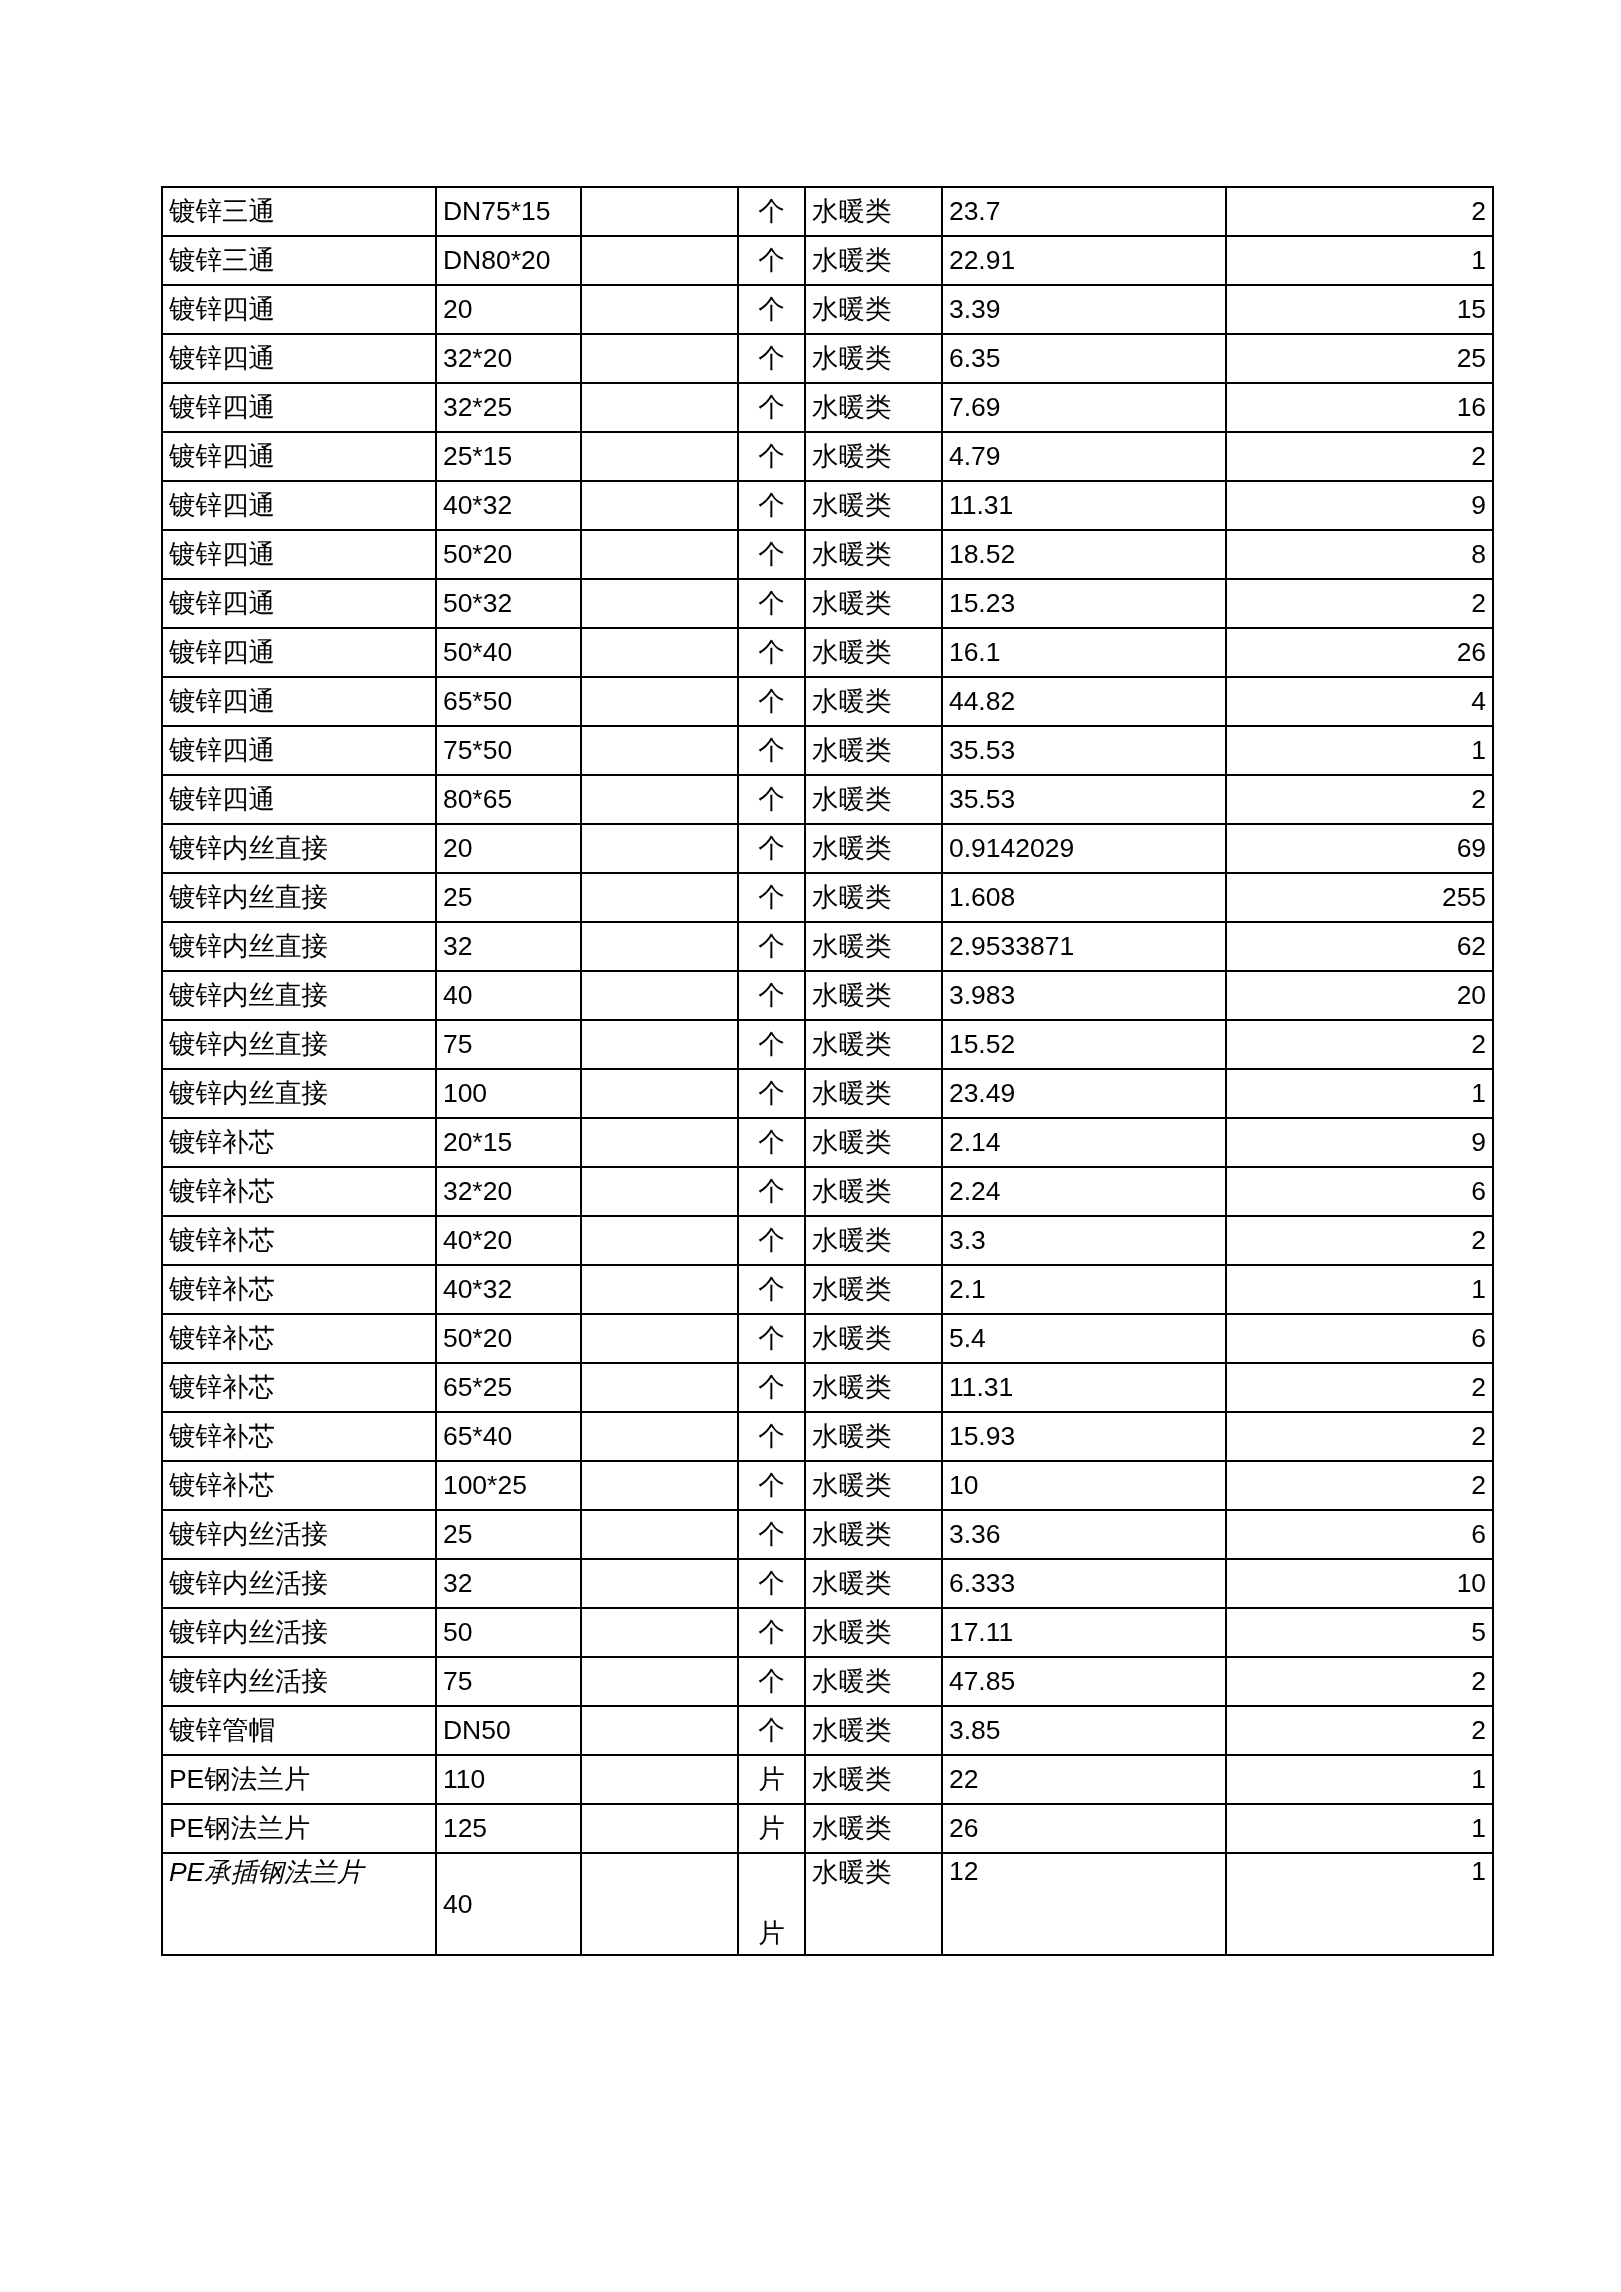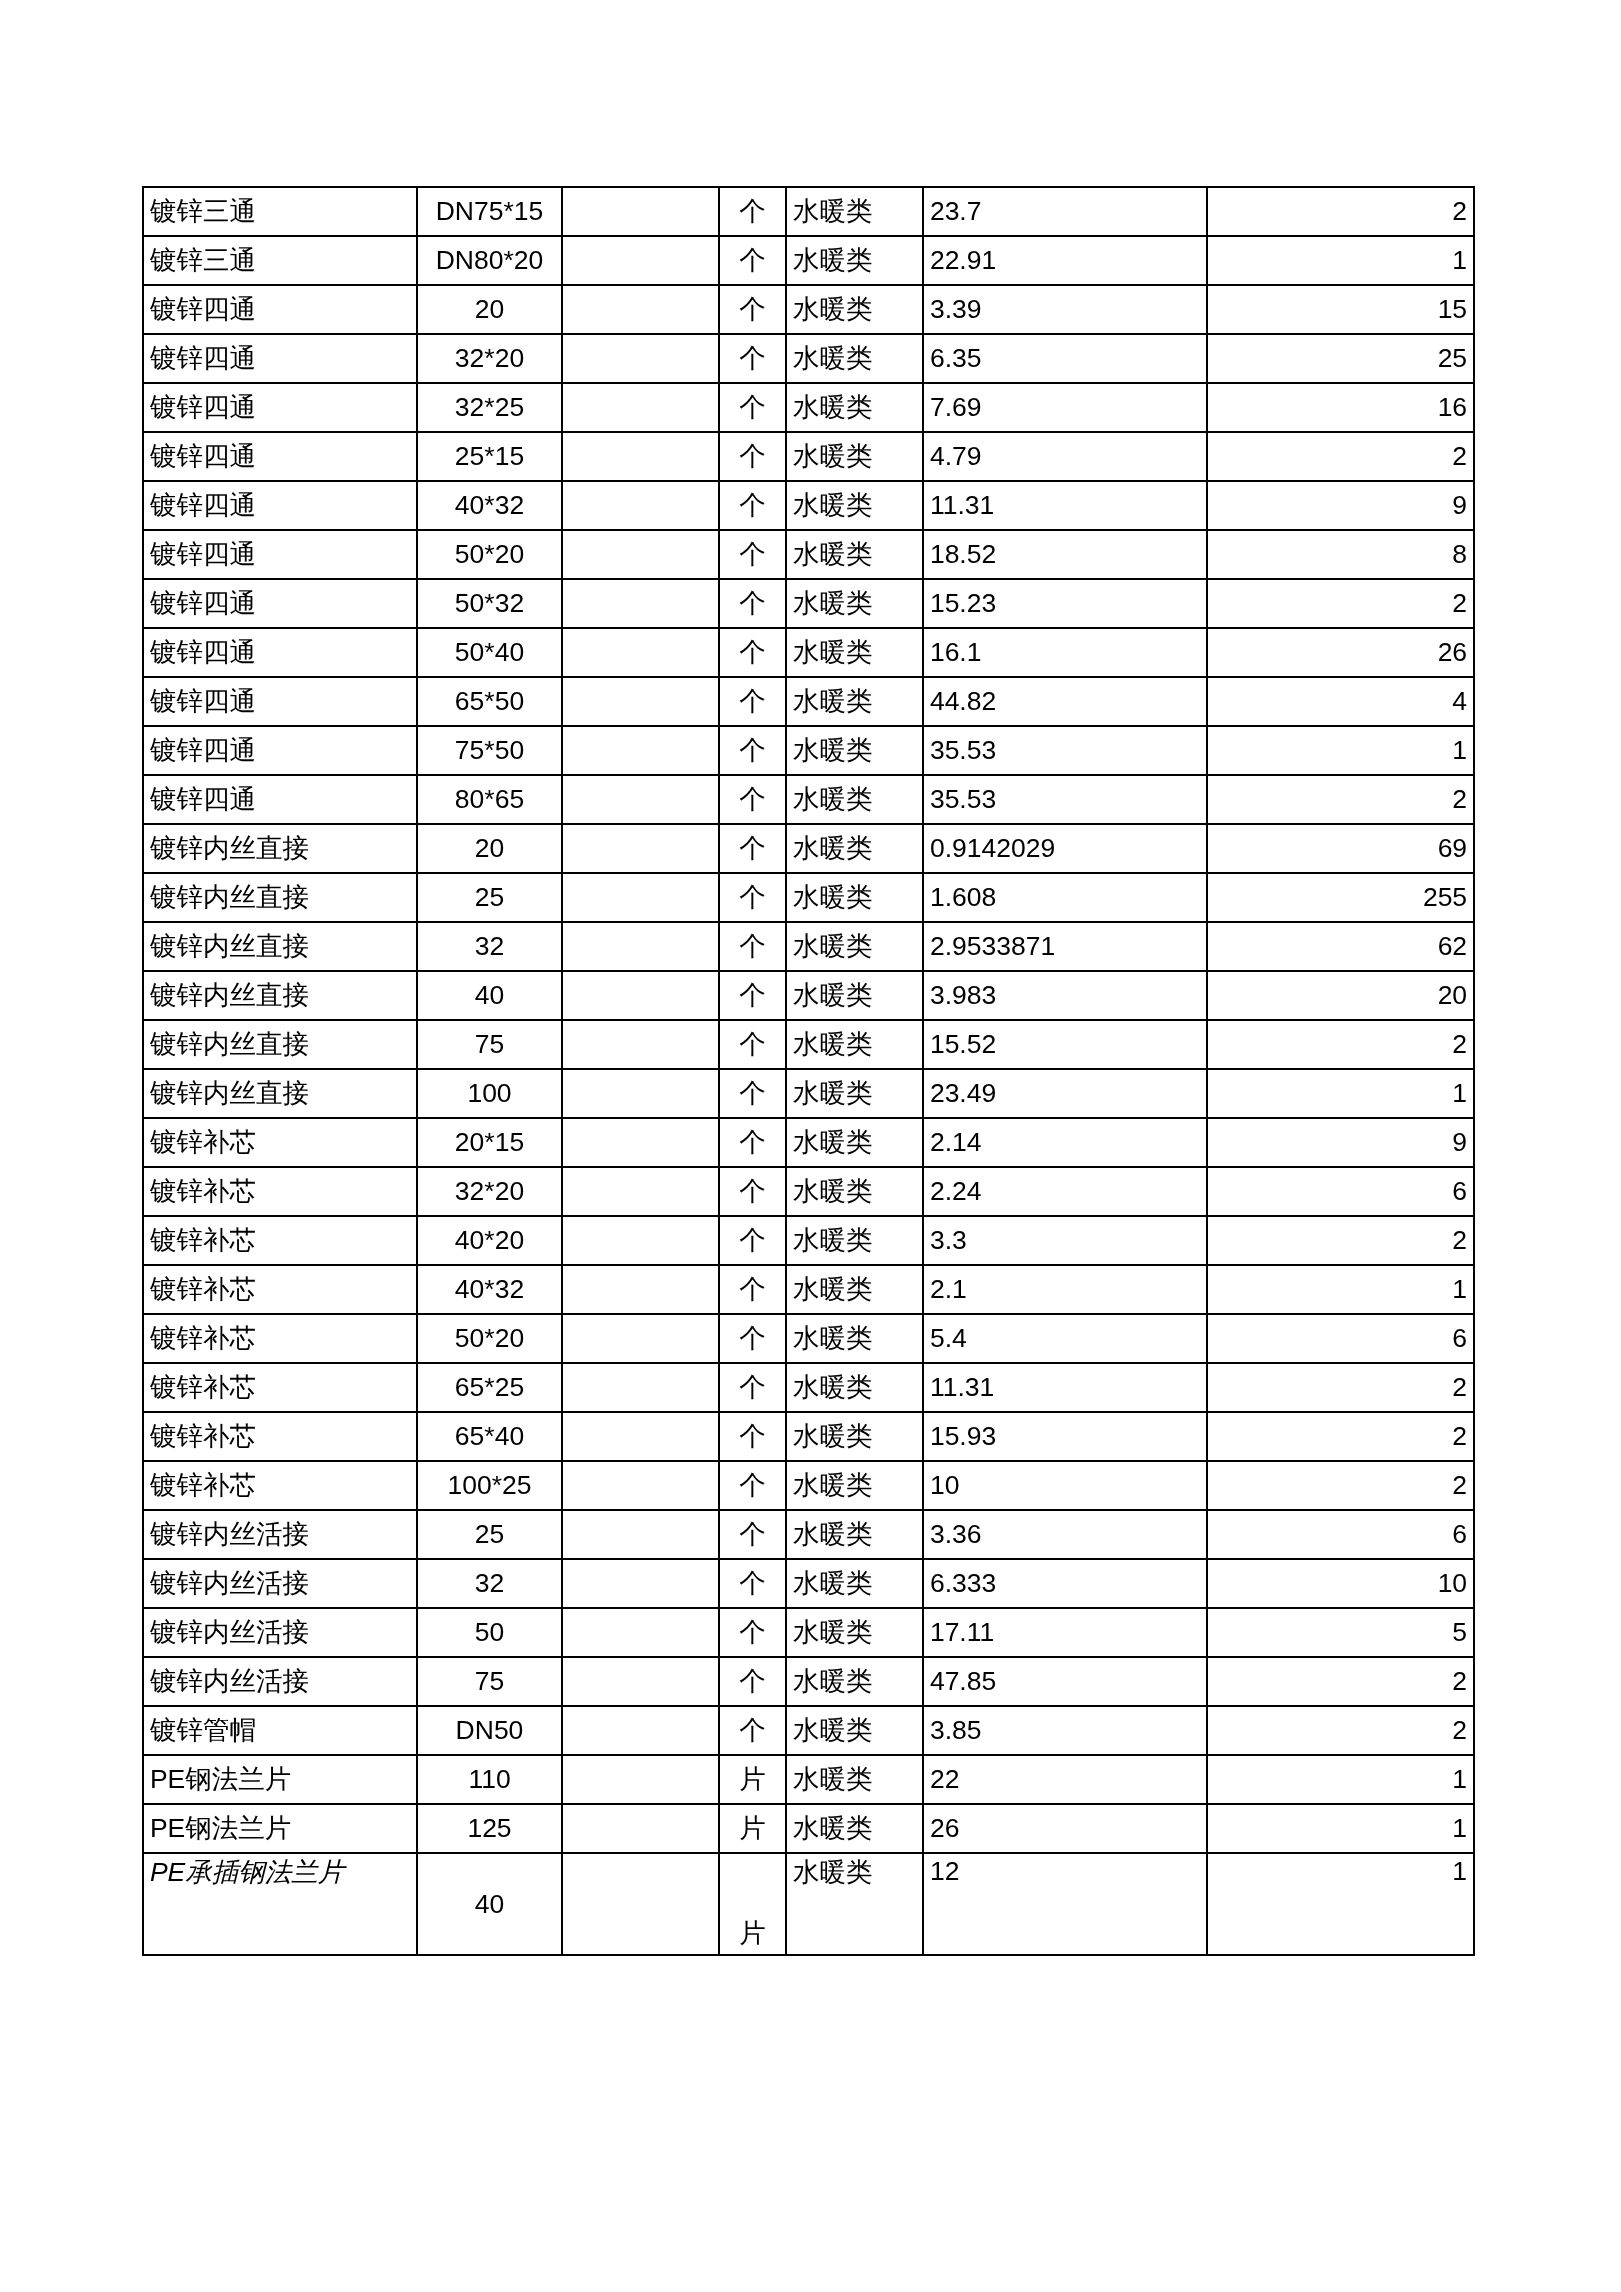--- a/index.html
+++ b/index.html
@@ -17,21 +17,21 @@
   .page {
     position: absolute;
     left: 0;
     top: 0;
     width: 1621px;
     height: 2293px;
     background: #ffffff;
   }
   .table-wrap {
     position: absolute;
-    left: 142px;
+    left: 161px;
     top: 186px;
     width: 1331px;
   }
   table.inventory {
     border-collapse: collapse;
     table-layout: fixed;
     width: 1331px;
   }
   table.inventory td {
     border: 2px solid #000000;
@@ -46,21 +46,21 @@
   
   col.c-name  { width: 274px; }
   col.c-spec  { width: 145px; }
   col.c-blank { width: 157px; }
   col.c-unit  { width: 67px; }
   col.c-cat   { width: 137px; }
   col.c-price { width: 284px; }
   col.c-qty   { width: 267px; }
 
   td.name  { text-align: left;   white-space: normal; line-height: 1.12; }
-  td.spec  { text-align: center; }
+  td.spec  { }
   td.blank { text-align: center; }
   td.unit  { text-align: center; }
   td.cat   { text-align: left; padding-left: 7.8px; }
   td.price { text-align: left;  padding-right: 9.8px; }
   td.qty   { text-align: right;  padding-right: 11.8px; }
 
   
   tr.tall td { height: 94px; }
   tr.tall td.name { vertical-align: top; padding-top: 4px; font-style: italic; }
   tr.tall td.unit { vertical-align: bottom; padding-bottom: 5.9px; }

